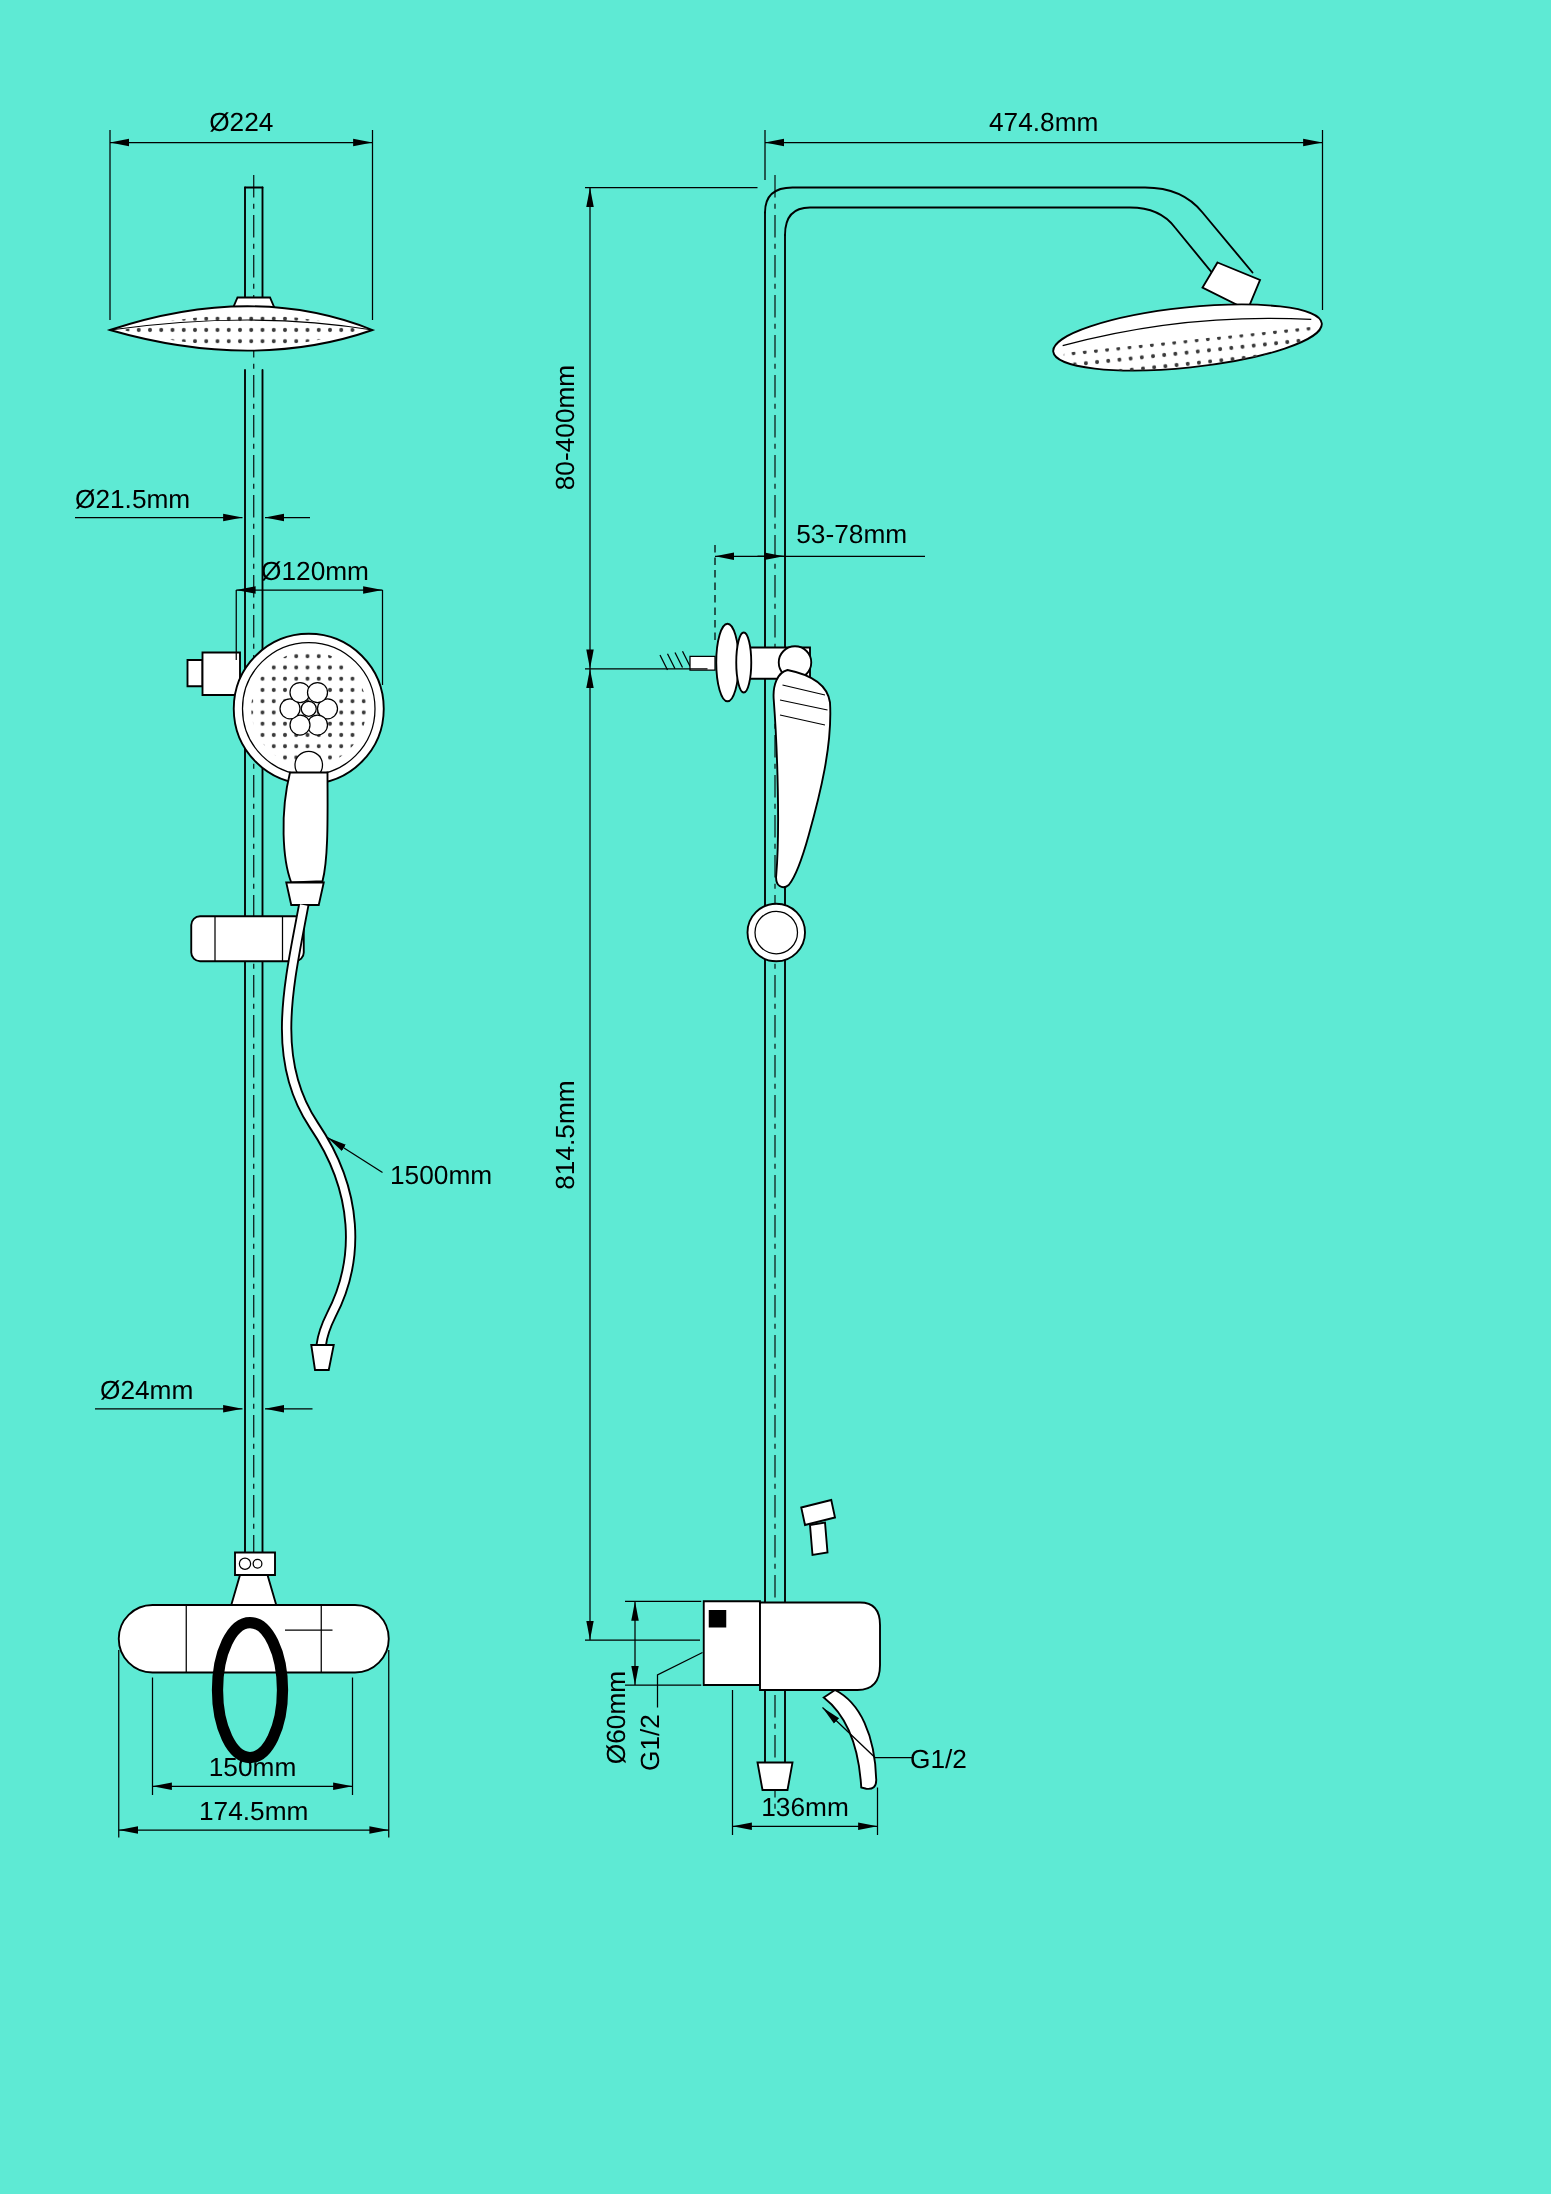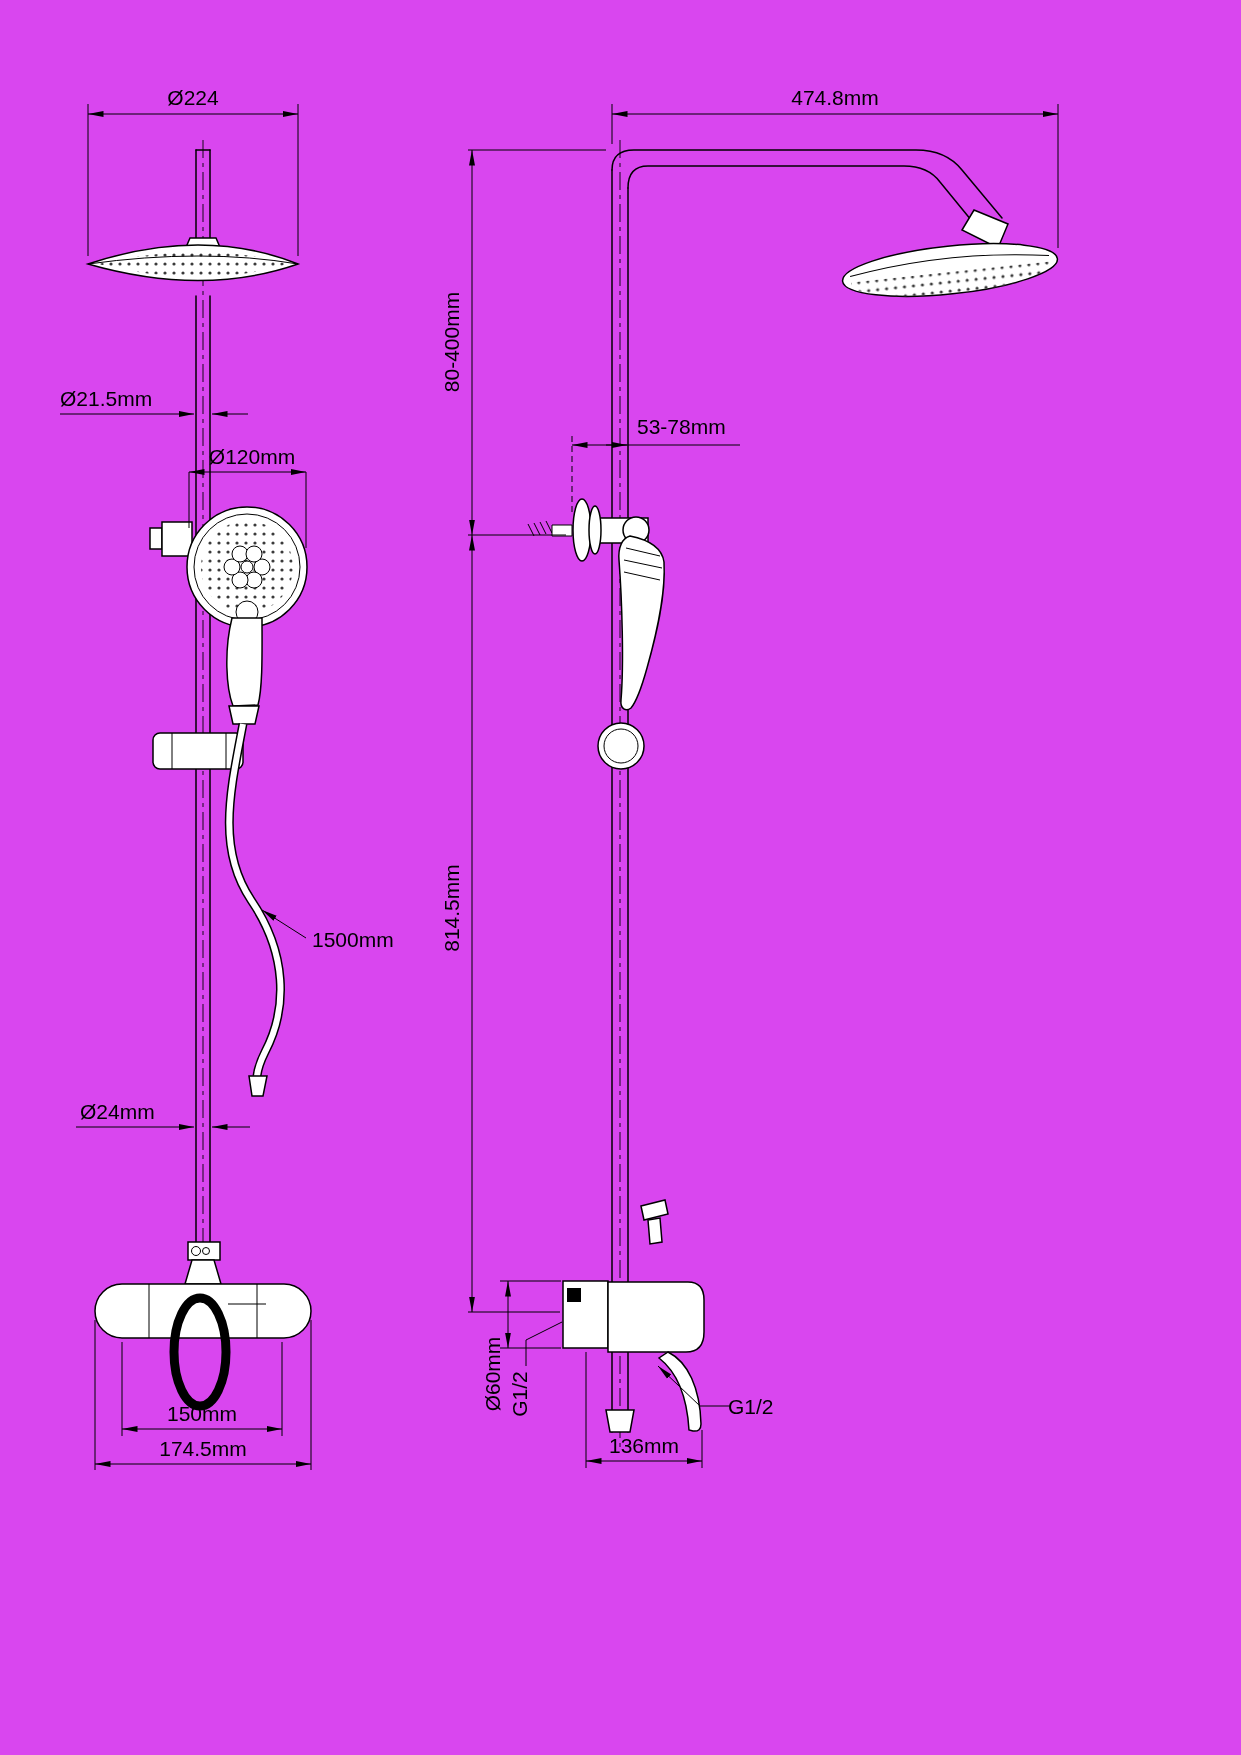--- a/index.html
+++ b/index.html
@@ -1,16 +1,16 @@
 <!DOCTYPE html>
 <html><head>
 <meta charset="utf-8">
 <style>
   html,body{margin:0;padding:0;background:#ffffff;}
-  .canvas{position:relative;width:1241px;height:1755px;background:#d946ef;overflow:hidden;
+  .canvas{position:relative;width:1241px;height:1755px;background:#5eead4;overflow:hidden;
           font-family:"Liberation Sans",sans-serif;}
   svg{position:absolute;left:0;top:0;}
   .ln{stroke:#000;stroke-width:1.5;fill:none;stroke-linecap:round;}
   .lnf{stroke:#000;stroke-width:1.5;fill:#fff;}
   .thin{stroke:#000;stroke-width:1;fill:none;}
   .thinf{stroke:#000;stroke-width:1;fill:#fff;}
   .dim{stroke:#000;stroke-width:1;fill:none;}
   .dash{stroke:#000;stroke-width:1;fill:none;stroke-dasharray:6 4;}
   .cl{stroke:#000;stroke-width:0.9;fill:none;stroke-dasharray:18 5 4 5;}
   .hose-out{stroke:#000;stroke-width:9;fill:none;}

